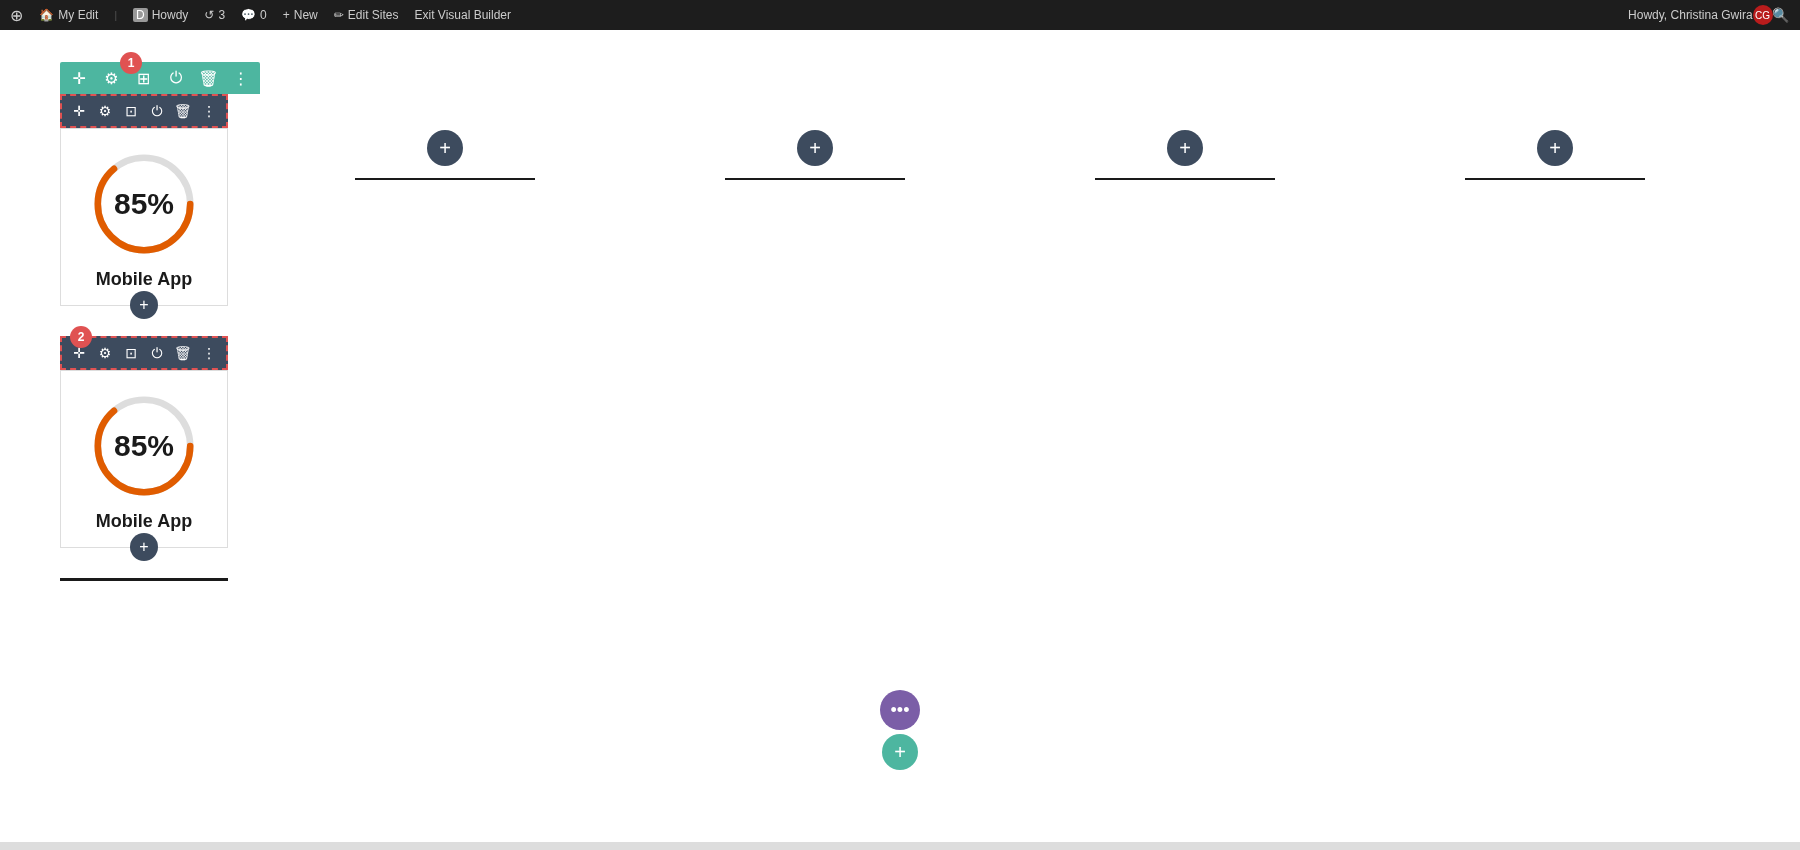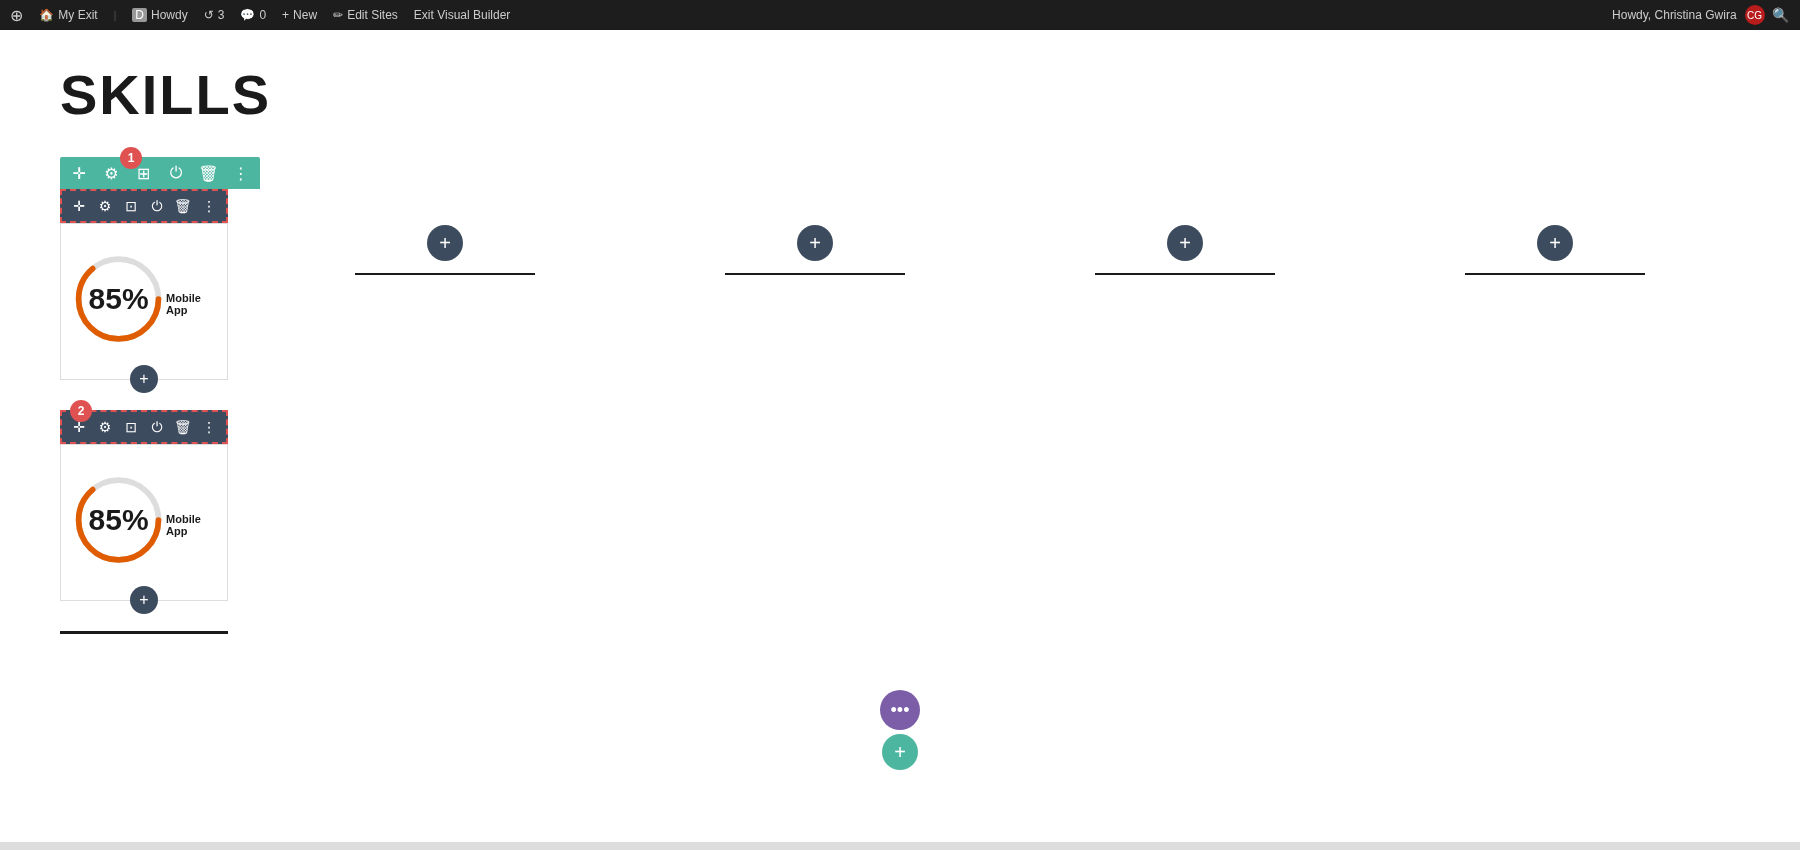--- a/index.html
+++ b/index.html
@@ -23,21 +23,20 @@
       gap: 4px;
       color: #ccc;
       font-size: 12px;
       cursor: pointer;
       white-space: nowrap;
     }
     .adminbar-right {
       margin-left: auto;
       display: flex;
       align-items: center;
-      gap: 8px;
       color: #ccc;
       font-size: 12px;
     }
     .adminbar-avatar {
       width: 20px; height: 20px;
       border-radius: 50%;
       background: #b91c1c;
       display: inline-flex; align-items: center; justify-content: center;
       font-size: 10px; color: #fff;
     }
@@ -119,21 +118,21 @@
     .module-wrapper {
       border: 1px solid #ddd;
       background: #fff;
       width: 168px;
       position: relative;
     }
 
     .module-content {
       padding: 20px 10px 15px;
       display: flex;
-      flex-direction: row;
+      flex-direction: column;
       align-items: center;
       position: relative;
     }
 
     .circle-chart {
       width: 110px;
       height: 110px;
       position: relative;
       margin-bottom: 10px;
     }
@@ -145,21 +144,21 @@
     .circle-percent {
       font-size: 30px;
       font-weight: 900;
       color: #1a1a1a;
       position: absolute;
       top: 50%; left: 50%;
       transform: translate(-50%, -50%);
     }
 
     .module-label {
-      font-size: 11px;
+      font-size: 18px;
       font-weight: 700;
       color: #1a1a1a;
       text-align: left;
     }
 
     .add-module-btn {
       position: absolute;
       bottom: -14px;
       left: 50%;
       transform: translateX(-50%);
@@ -285,21 +284,21 @@
   </style>
 </head>
 <body>
 
 <div id="wpadminbar">
   <div class="adminbar-item">
     <span class="wp-logo">⊕</span>
   </div>
   <div class="adminbar-item">
     <span>🏠</span>
-    <span>My Exit</span>
+    <span>My Edit</span>
   </div>
   <span class="separator">|</span>
   <div class="adminbar-item">
     <span style="font-size:12px; background:#999; border-radius:2px; padding:0 3px; color:#fff;">D</span>
     <span>Howdy</span>
   </div>
   <div class="adminbar-item">
     <span>↺</span>
     <span>3</span>
   </div>
@@ -319,21 +318,20 @@
     <span>Exit Visual Builder</span>
   </div>
   <div class="adminbar-right">
     <span>Howdy, Christina Gwira</span>
     <span class="adminbar-avatar">CG</span>
     <button class="search-icon-btn">🔍</button>
   </div>
 </div>
 
 <div class="page-content">
-  <h1 class="page-title">SKILLS</h1>
 
   <div class="section1">
 
     <div class="section-toolbar" style="width: 200px;">
       <button class="toolbar-btn">✛</button>
       <button class="toolbar-btn">⚙</button>
       <button class="toolbar-btn">⊞</button>
       <button class="toolbar-btn">⏻</button>
       <button class="toolbar-btn">🗑</button>
       <button class="toolbar-btn">⋮</button>

